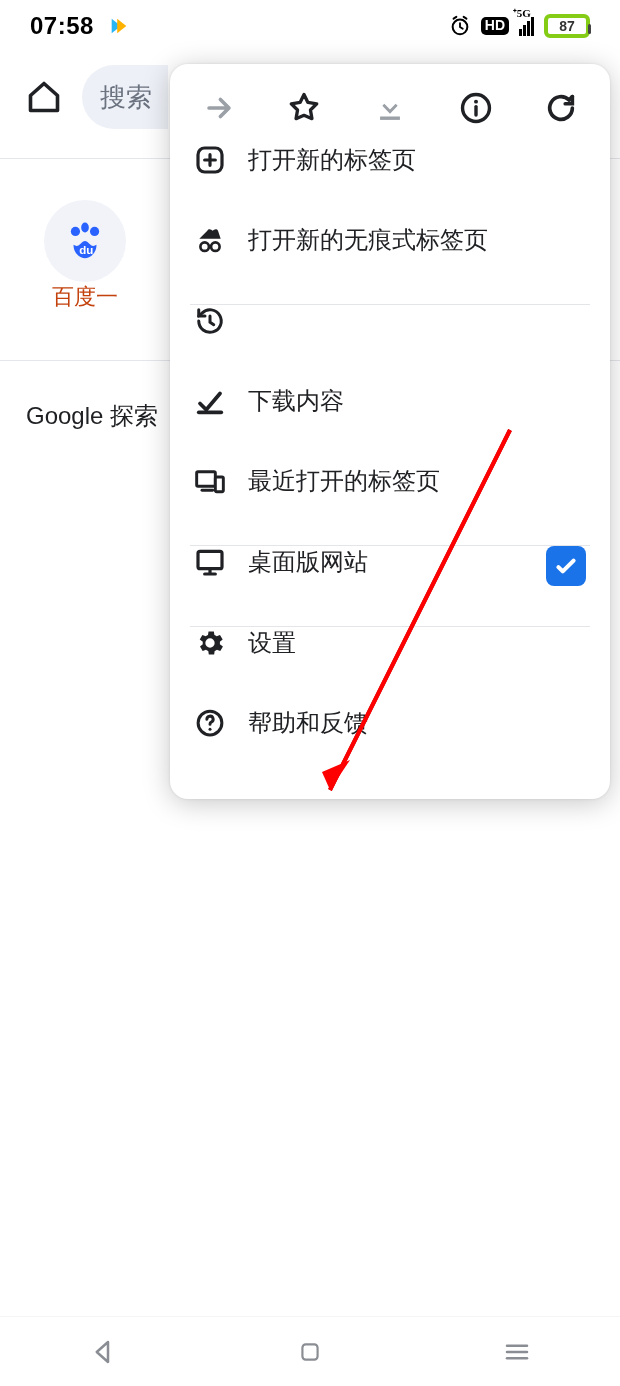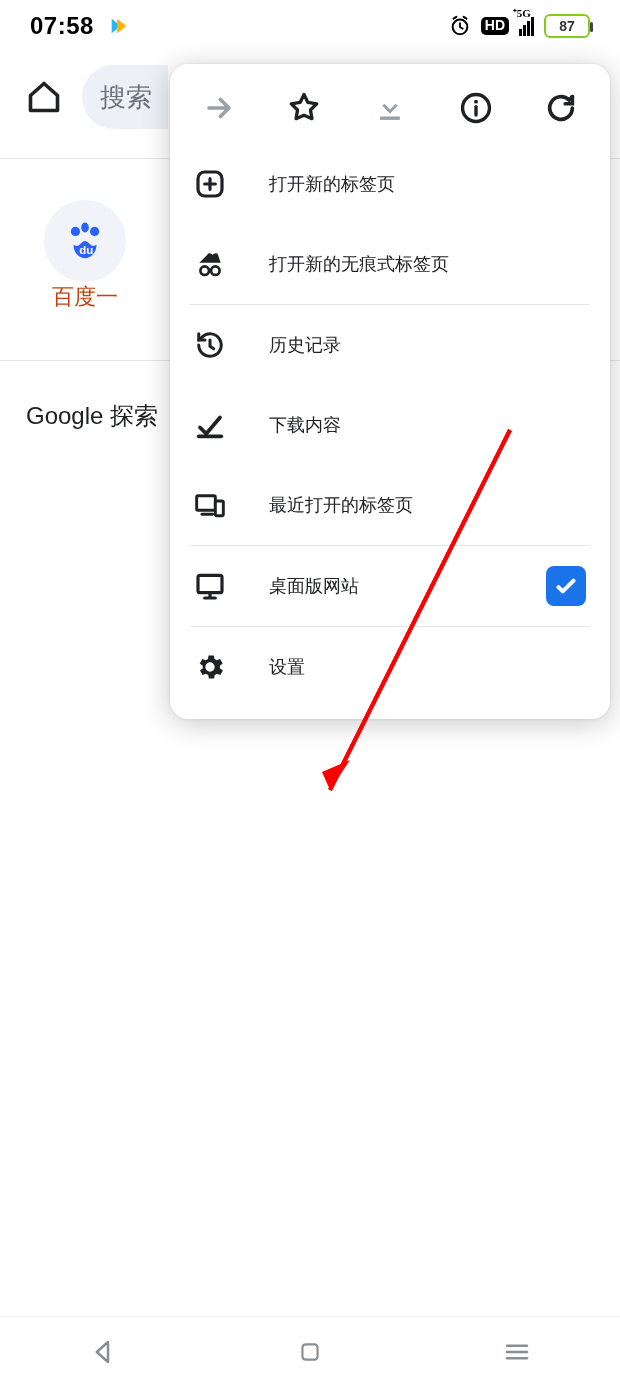--- a/index.html
+++ b/index.html
@@ -5,21 +5,21 @@
   * { margin: 0; padding: 0; box-sizing: border-box; }
   html, body { width: 620px; height: 1386px; font-family: -apple-system, "Helvetica Neue", Arial, "PingFang SC", "Microsoft YaHei", sans-serif; background: #fff; overflow: hidden; position: relative; }
   
   
   .status-bar { height: 52px; display: flex; align-items: center; justify-content: space-between; padding: 0 30px 0 30px; font-weight: 600; gap: 28px; }
   .status-left { display: flex; align-items: center; gap: 14px; }
   .status-time { font-size: 24px; letter-spacing: 0.5px; }
   .status-app-icon { width: 22px; height: 22px; display:flex; align-items:center; }
   .status-right { display: flex; align-items: center; gap: 10px; }
   .status-hd-badge { background:#000; color:#fff; font-size:14px; font-weight:700; padding:1px 4px; border-radius:5px; line-height:1.1;}
-  .battery-shell { width:46px; height:24px; border:2px solid #84cc16; border-radius:6px; position:relative; display:flex; align-items:center; justify-content:center;}
+  .battery-shell { width:46px; height:24px; border:4px solid #84cc16; border-radius:6px; position:relative; display:flex; align-items:flex-start; justify-content:center;}
   .battery-shell::after { content:""; position:absolute; right:-5px; top:6px; width:3px; height:10px; background:#444; border-radius:2px;}
   .battery-pct { font-size:14px; font-weight:700; color:#333;}
   
   
   .toolbar { height: 90px; display:flex; align-items:center; padding: 0 16px; gap: 10px; background:#fff;}
   .home-btn { width:56px; height:56px; display:flex; align-items:center; justify-content:center;}
   .search-pill { flex:0 0 auto; width: 86px; height:64px; background:#edf0f6; border-radius: 40px 0 0 40px; display:flex; align-items:center; padding-left:18px; font-size:26px; color:#6b7280; overflow:hidden;}
   
   
   .shortcuts { position:absolute; top: 200px; left: 0; width: 170px; display:flex; flex-direction:column; align-items:center; }
@@ -36,21 +36,21 @@
     width: 440px;
     background: #fff;
     border-radius: 18px;
     box-shadow: 0 4px 28px rgba(0,0,0,0.22), 0 0 3px rgba(0,0,0,0.1);
     padding: 8px 0 12px 0;
     z-index: 10;
   }
   .menu-toprow { height: 72px; display:flex; align-items:center; justify-content: space-around; padding: 0 6px;}
   .menu-topicon { width: 72px; height:72px; display:flex; align-items:center; justify-content:center; }
   .menu-divider { height:1px; background:#e3e5e9; margin: 0 20px;}
-  .menu-item { height: 80px; display:flex; align-items:center; padding: 0 24px; gap: 43px; font-size: 18px; color:#202124;}
+  .menu-item { height: 80px; display:flex; align-items:flex-start; padding: 0 24px; gap: 22px; font-size: 24px; color:#202124;}
   .menu-item .micon { width: 32px; height:32px; display:flex; align-items:center; justify-content:center; flex-shrink:0;}
   .menu-item .mlabel { flex:1;}
   .menu-check { width:40px; height:40px; border-radius:8px; background:#1a73e8; display:flex; align-items:center; justify-content:center;}
   
   
   .arrow-annot { position:absolute; z-index:20; pointer-events:none;}
   
   
   .navbar { position:absolute; bottom:0; left:0; width:100%; height:70px; display:flex; align-items:center; justify-content:space-around; border-top: 1px solid rgba(0,0,0,0.04); background:#fff;}
   .nav-btn { width:120px; display:flex; align-items:center; justify-content:center;}
@@ -185,21 +185,20 @@
   <div class="menu-divider"></div>
 
   <div class="menu-item">
     <span class="micon">
       <svg width="30" height="30" viewBox="0 0 24 24" fill="none" stroke="#202124" stroke-width="2.4" stroke-linecap="round">
           <path d="M3 12a9 9 0 1 0 2.6-6.3L3 8"></path>
           <path d="M3 3v5h5"></path>
           <path d="M12 8v5l3 2"></path>
         </svg>
     </span>
-    <span class="mlabel">历史记录</span>
   </div>
 
   <div class="menu-item">
     <span class="micon">
       <svg width="30" height="30" viewBox="0 0 24 24" fill="none" stroke="#202124" stroke-width="3" stroke-linecap="round">
           <path d="M4 14l5 5L20 6"></path>
           <line x1="3" y1="21" x2="21" y2="21"></line>
         </svg>
     </span>
     <span class="mlabel">下载内容</span>
@@ -238,20 +237,30 @@
 
   <div class="menu-item">
     <span class="micon">
       <svg width="32" height="32" viewBox="0 0 24 24" fill="#202124">
           <path d="M19.4 13a7.5 7.5 0 0 0 0-2l2.1-1.6-2-3.4-2.5 1a7.4 7.4 0 0 0-1.7-1l-.4-2.7h-4l-.4 2.7a7.4 7.4 0 0 0-1.7 1l-2.5-1-2 3.4L6.6 11a7.5 7.5 0 0 0 0 2l-2.1 1.6 2 3.4 2.5-1a7.4 7.4 0 0 0 1.7 1l.4 2.7h4l.4-2.7a7.4 7.4 0 0 0 1.7-1l2.5 1 2-3.4zM12 15.5A3.5 3.5 0 1 1 15.5 12 3.5 3.5 0 0 1 12 15.5z"></path>
         </svg>
     </span>
     <span class="mlabel">设置</span>
   </div>
 
+  <div class="menu-item">
+    <span class="micon">
+      <svg width="30" height="30" viewBox="0 0 24 24" fill="none" stroke="#202124" stroke-width="2.4">
+          <circle cx="12" cy="12" r="9.5"></circle>
+          <path d="M9.5 9a2.5 2.5 0 1 1 3.5 2.3c-.9.4-1 1-1 1.7" stroke-linecap="round"></path>
+          <circle cx="12" cy="17" r="1.2" fill="#202124" stroke="none"></circle>
+        </svg>
+    </span>
+    <span class="mlabel">帮助和反馈</span>
+  </div>
 </div>
 
 <svg class="arrow-annot" width="250" height="410" style="left:300px; top:420px;">
   <defs>
     <filter id="ds" x="-20%" y="-20%" width="140%" height="140%">
       <feDropShadow dx="0" dy="0" stdDeviation="0.6" flood-color="#a00000"></feDropShadow>
     </filter>
   </defs>
   <line x1="210" y1="10" x2="30" y2="370" stroke="#ff0000" stroke-width="4" filter="url(#ds)"></line>
   <polygon points="30,370 50,340 22,352" fill="#ff0000"></polygon>

